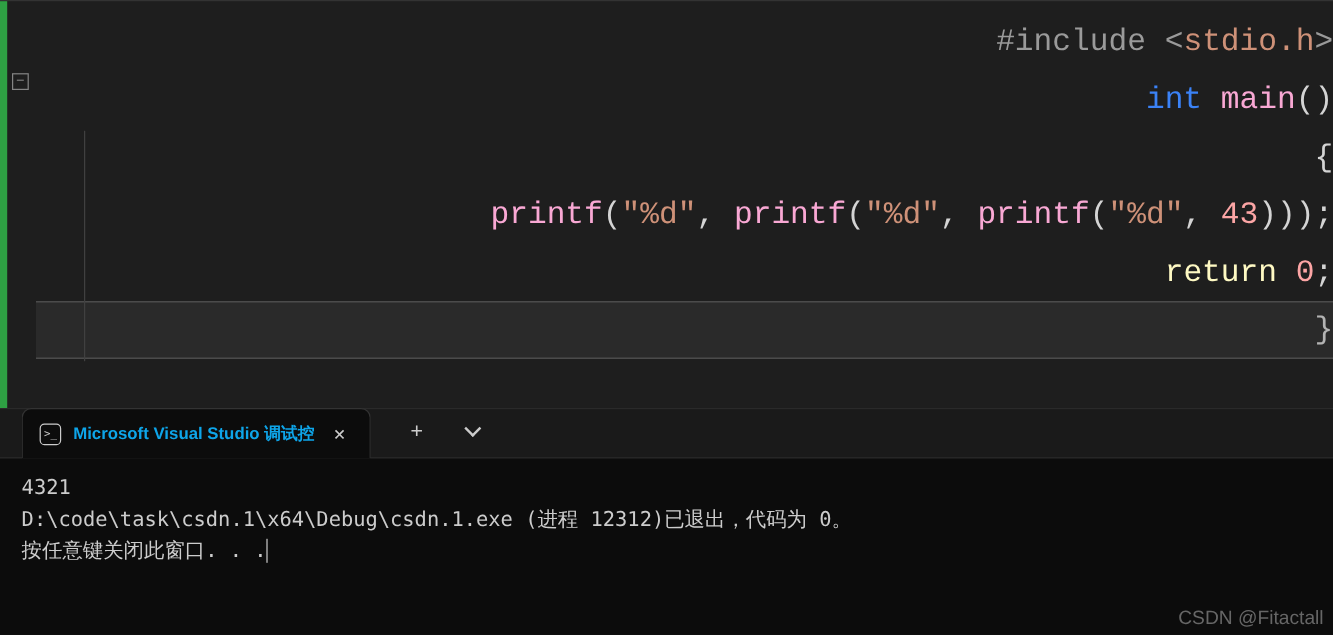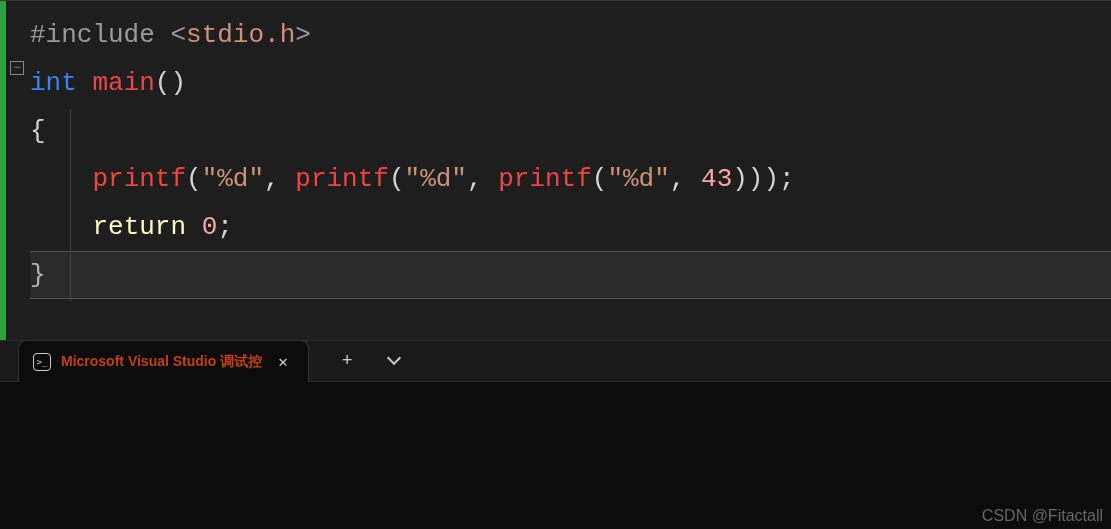--- a/index.html
+++ b/index.html
@@ -28,20 +28,21 @@
       width: 6px;
       height: 340px;
       background: #2ea043;
     }
     .code-content {
       padding-left: 30px;
       padding-top: 10px;
       font-size: 26px;
       line-height: 48px;
       font-family: Consolas, 'Courier New', monospace;
+      text-align: right;
     }
     .code-line {
       white-space: pre;
       color: #d4d4d4;
     }
     .fold-icon {
       position: absolute;
       left: 10px;
       top: 60px;
       width: 14px;
@@ -65,21 +66,21 @@
       left: 30px;
       right: 0;
       height: 48px;
       border-top: 1px solid #555;
       border-bottom: 1px solid #555;
       background: rgba(80,80,80,0.25);
     }
     .preprocessor { color: #9a9a9a; }
     .keyword { color: #3b82f6; }
     .keyword-return { color: #fef9c3; }
-    .identifier { color: #ef4444; }
+    .identifier { color: #f9a8d4; }
     .string { color: #ce9178; }
     .number { color: #fca5a5; }
     .punct { color: #d4d4d4; }
     .brace { color: #d4d4d4; }
     
     .terminal-area {
       position: absolute;
       bottom: 0;
       left: 0;
       right: 0;
@@ -116,21 +117,21 @@
       display: flex;
       align-items: center;
       justify-content: center;
     }
     .terminal-icon-inner {
       font-size: 9px;
       color: #cccccc;
       font-family: monospace;
     }
     .tab-title {
-      color: #c2410c;
+      color: #0ea5e9;
       font-size: 14px;
       font-family: 'Segoe UI', sans-serif;
       font-weight: 600;
     }
     .tab-close {
       color: #cccccc;
       font-size: 16px;
       padding: 2px 6px;
       cursor: pointer;
     }
@@ -209,15 +210,20 @@
         <span class="terminal-icon-inner">&gt;_</span>
       </div>
       <span class="tab-title">Microsoft Visual Studio 调试控</span>
       <span class="tab-close">✕</span>
     </div>
     <div class="tab-actions">
       <span class="tab-action">+</span>
       <span class="tab-action"><span class="chevron-down"></span></span>
     </div>
   </div>
+  <div class="terminal-output">
+    <div class="terminal-line">4321</div>
+    <div class="terminal-line">D:\code\task\csdn.1\x64\Debug\csdn.1.exe (进程 12312)已退出，代码为 0。</div>
+    <div class="terminal-line"><span>按任意键关闭此窗口. . .</span><span class="cursor"></span></div>
+  </div>
 </div>
 
 <div class="watermark">CSDN @Fitactall</div>
 
 </body></html>

